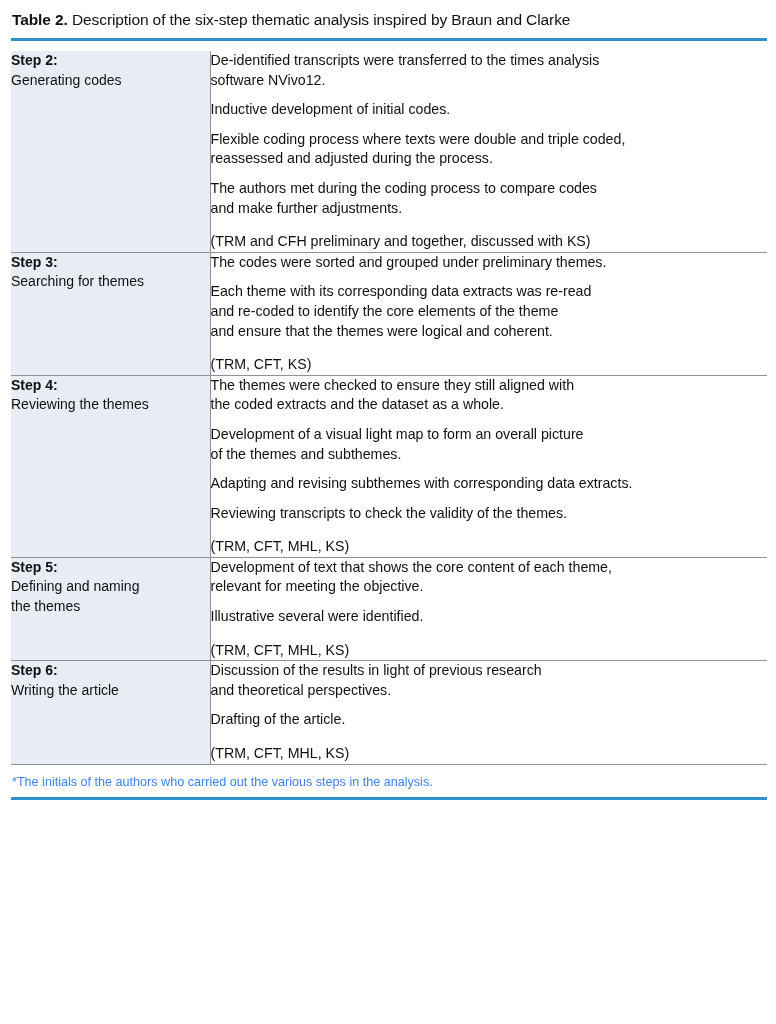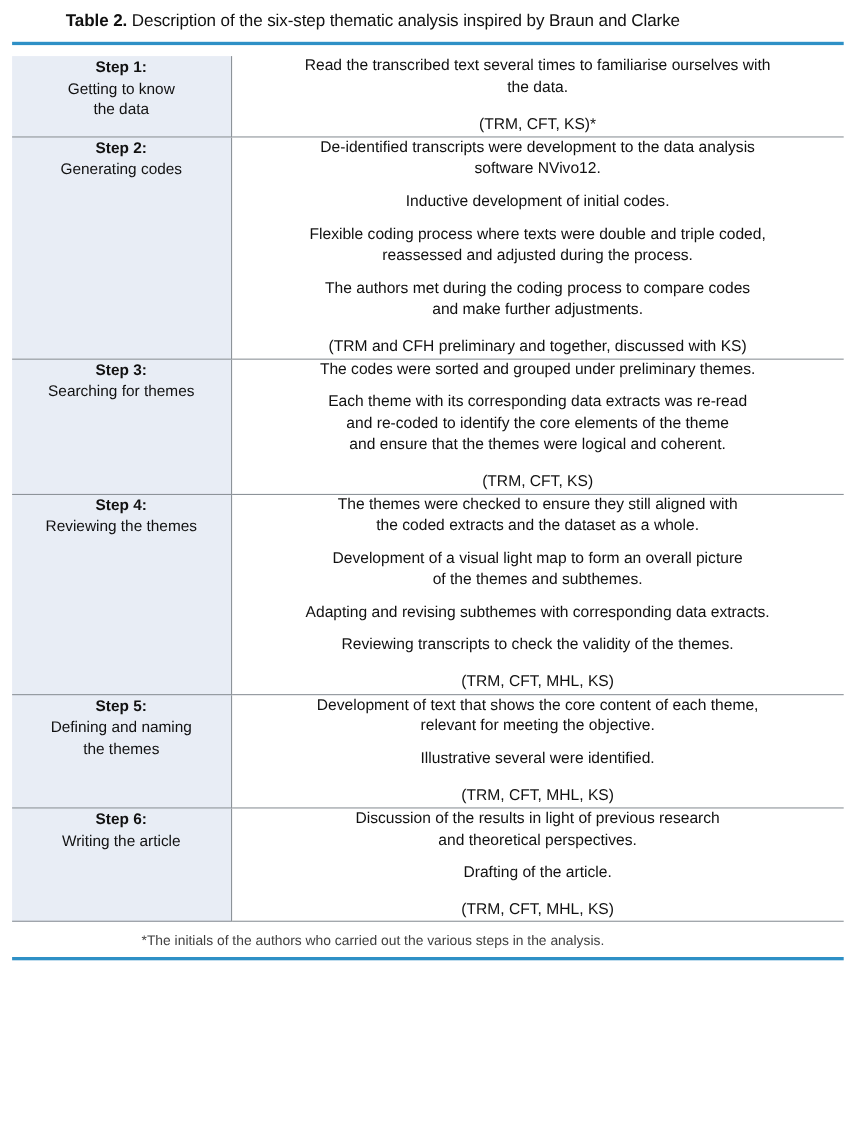--- a/index.html
+++ b/index.html
@@ -14,21 +14,20 @@
     color: #1a1a1a;
     -webkit-font-smoothing: antialiased;
   }
 
   .page {
     width: 676px;
     height: 1024px;
     position: relative;
     box-sizing: border-box;
     padding: 0 10px;
-    text-align: center;
   }
 
   
   .caption {
     font-size: 15.5px;
     line-height: 20px;
     color: #111111;
     padding: 10px 0 8px 2px;
     letter-spacing: -0.1px;
     white-space: nowrap;
@@ -108,58 +107,46 @@
     margin-bottom: 0;
   }
   .para.attrib {
     margin-top: 14px;
   }
 
   
   .footnote {
     font-size: 12.6px;
     line-height: 17px;
-    color: #404040;
+    color: #3b82f6;
     padding: 9px 0 0 2px;
   }
 </style>
 </head>
 <body>
 
 <div class="page">
 
   <div class="caption">
     <span class="caption-label">Table 2.</span><span class="caption-text"> Description of the six-step thematic analysis inspired by Braun and Clarke</span>
   </div>
 
   <div class="rule-blue"></div>
 
   <table class="table">
     <tbody>
 
-      <tr class="row">
-        <td class="cell-step">
-          <div class="step-label">Step 1:</div>
-          <div class="step-name">Getting to know
-the data</div>
-        </td>
-        <td class="cell-body">
-          <p class="para">Read the transcribed text several times to familiarise ourselves with
-the data.</p>
-          <p class="para attrib">(TRM, CFT, KS)*</p>
-        </td>
-      </tr>
 
       <tr class="row">
         <td class="cell-step">
           <div class="step-label">Step 2:</div>
           <div class="step-name">Generating codes</div>
         </td>
         <td class="cell-body">
-          <p class="para">De-identified transcripts were development to the data analysis
+          <p class="para">De-identified transcripts were transferred to the times analysis
 software NVivo12.</p>
           <p class="para">Inductive development of initial codes.</p>
           <p class="para">Flexible coding process where texts were double and triple coded,
 reassessed and adjusted during the process.</p>
           <p class="para">The authors met during the coding process to compare codes
 and make further adjustments.</p>
           <p class="para attrib">(TRM and CFH preliminary and together, discussed with KS)</p>
         </td>
       </tr>
 

